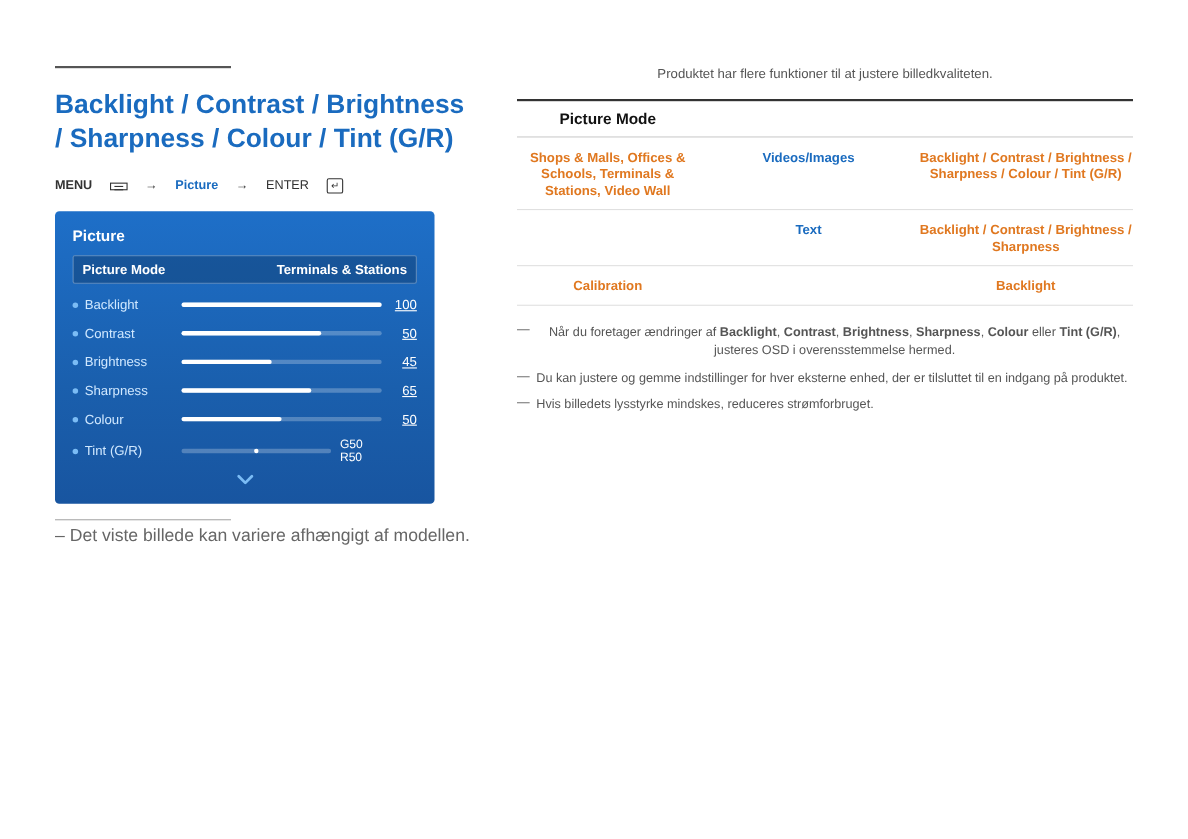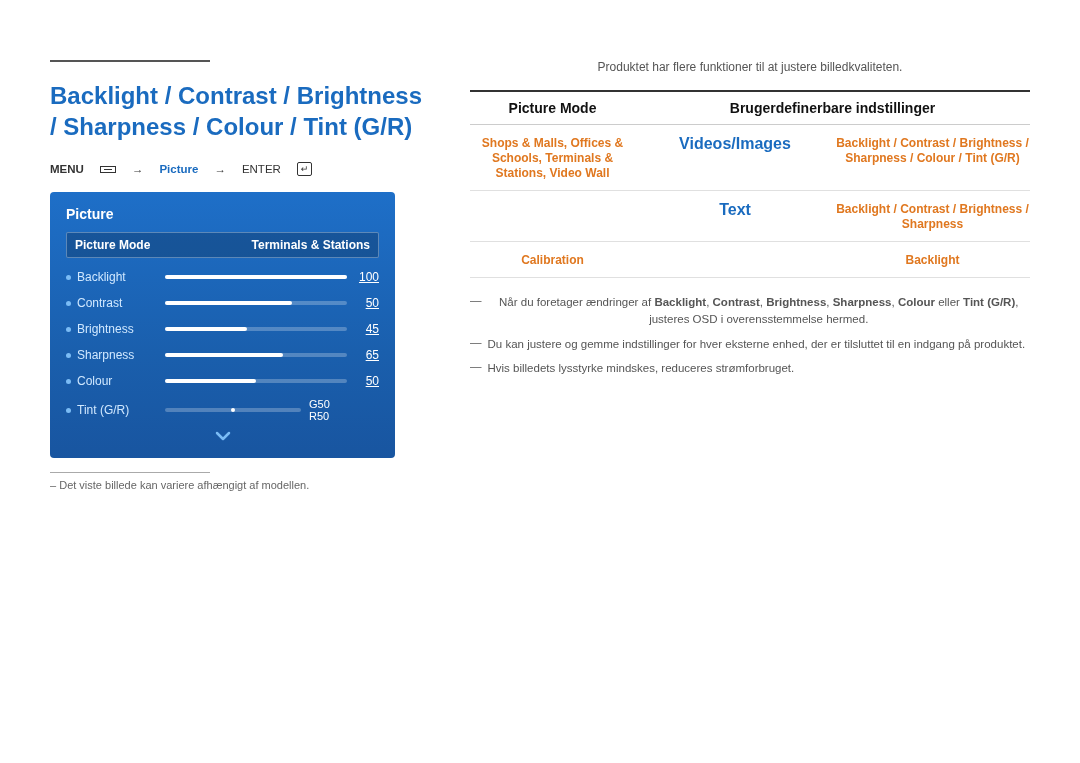--- a/index.html
+++ b/index.html
@@ -165,21 +165,21 @@
       font-size: 14px;
       color: #7bbcf5;
     }
     
     .note-rule {
       width: 160px;
       border-top: 1.5px solid #aaa;
       margin: 14px 0 6px 0;
     }
     .note-text {
-      font-size: 11px;
+      font-size: 16px;
       color: #666;
     }
 
     
     .right-intro {
       font-size: 12px;
       color: #555;
       margin-bottom: 16px;
     }
     .right-rule-top {
@@ -225,21 +225,21 @@
       flex: 1;
     }
     .link-orange {
       color: #e07820;
       font-weight: bold;
       font-size: 12px;
     }
     .link-blue {
       color: #1a6bbf;
       font-weight: bold;
-      font-size: 16px;
+      font-size: 12px;
     }
     .notes-section {
       margin-top: 16px;
     }
     .note-item {
       display: flex;
       align-items: flex-start;
       gap: 6px;
       margin-bottom: 7px;
       font-size: 11.5px;
@@ -353,21 +353,20 @@
       <span>Det viste billede kan variere afhængigt af modellen.</span>
     </div>
   </div>
 
   <div class="right-panel">
     <p class="right-intro">Produktet har flere funktioner til at justere billedkvaliteten.</p>
     <div class="right-rule-top"></div>
 
     <div class="table-header-row">
       <div class="col-mode th-label">Picture Mode</div>
-      <div class="col-bruger th-label">Brugerdefinerbare indstillinger</div>
     </div>
 
     <div class="table-data-row">
       <div class="td-mode">
         <span class="link-orange">Shops &amp; Malls, Offices &amp; Schools, Terminals &amp; Stations, Video Wall</span>
       </div>
       <div class="td-indstilling">
         <span class="link-blue">Videos/Images</span>
       </div>
       <div class="td-bruger">

